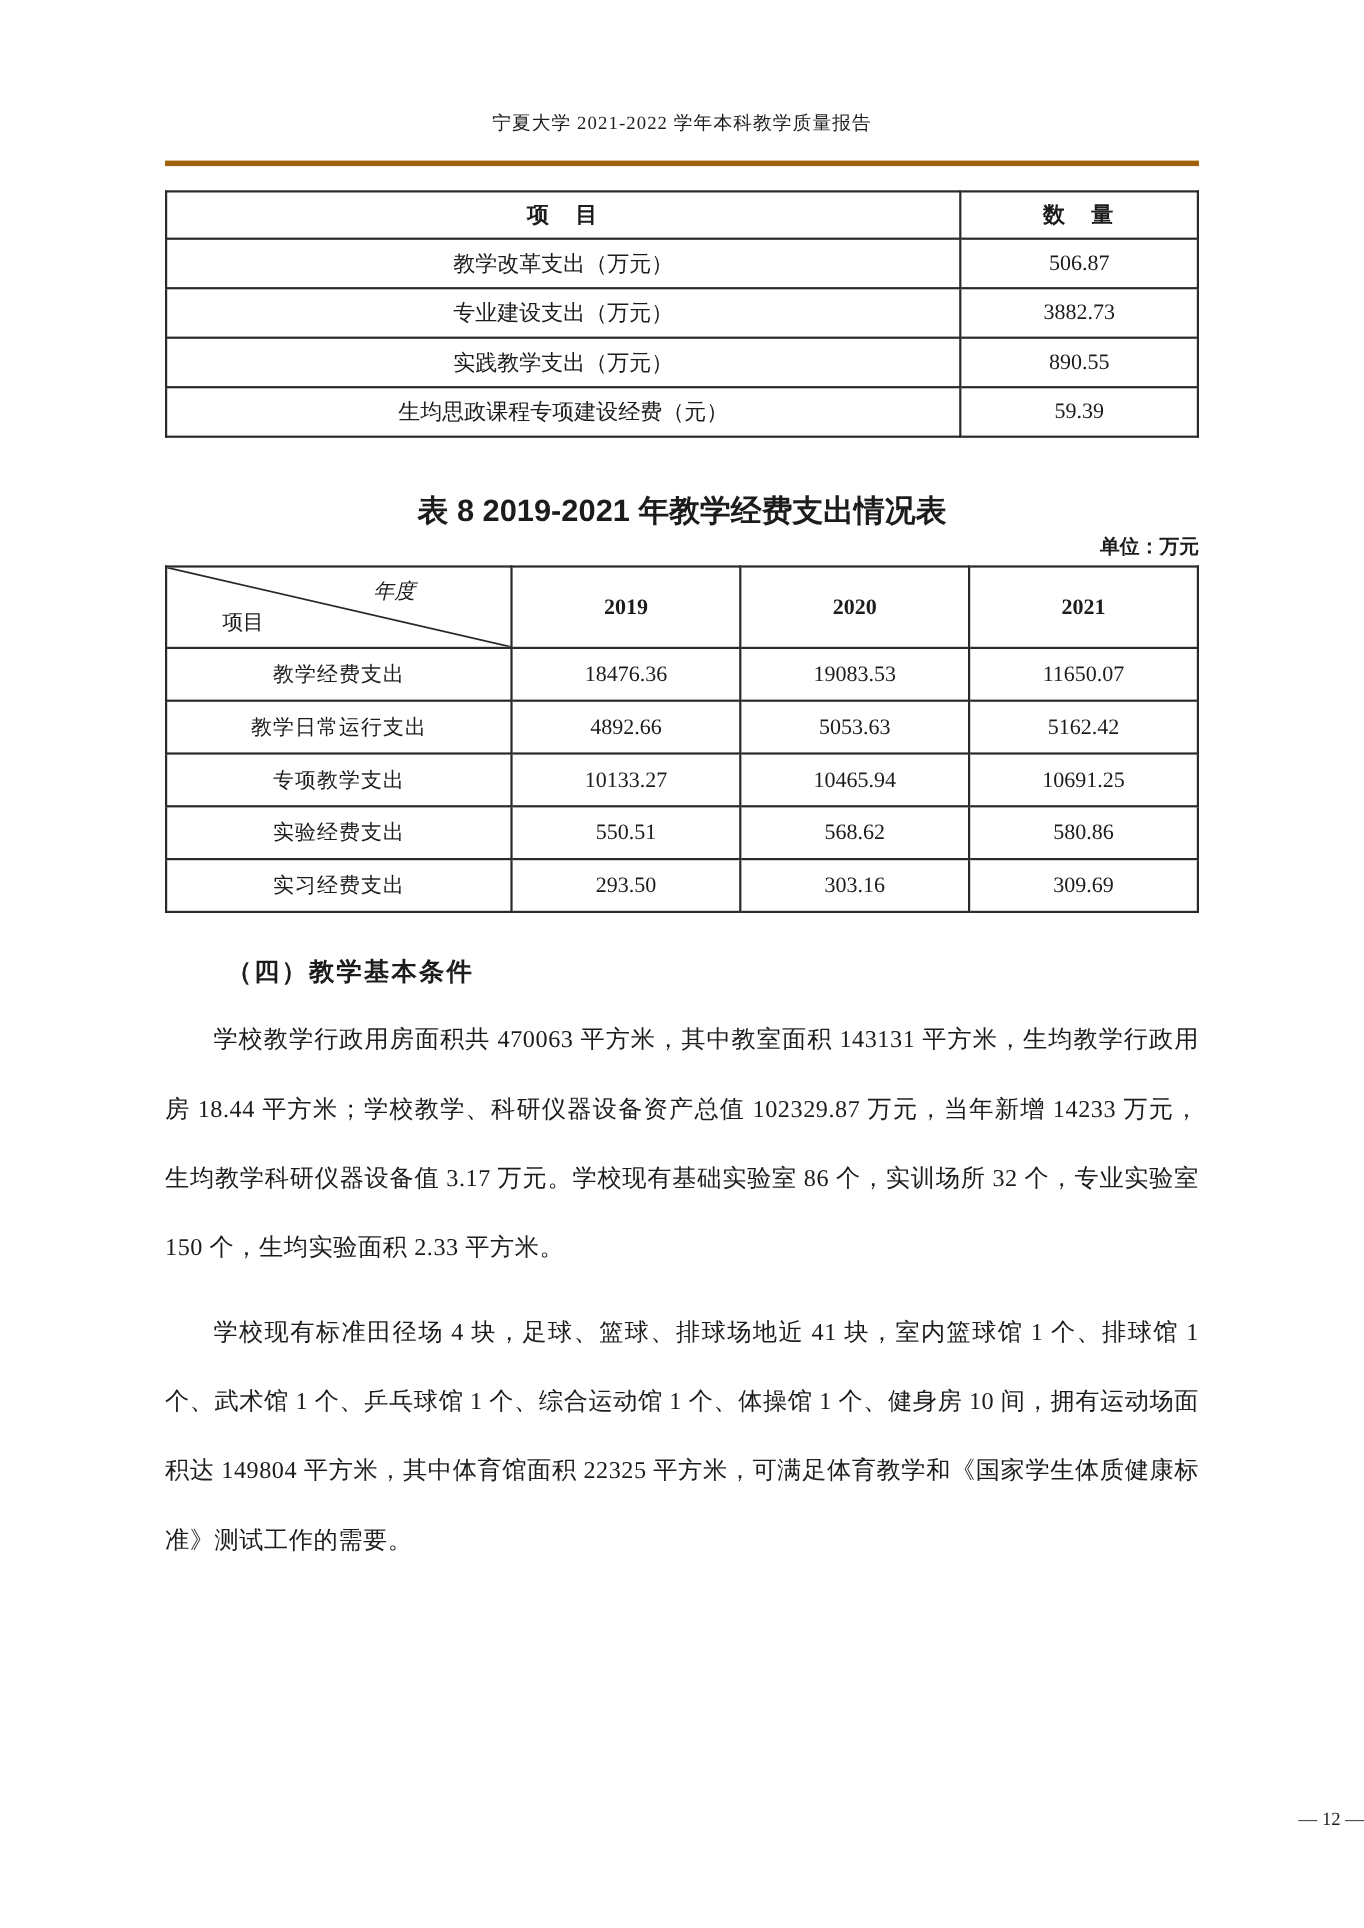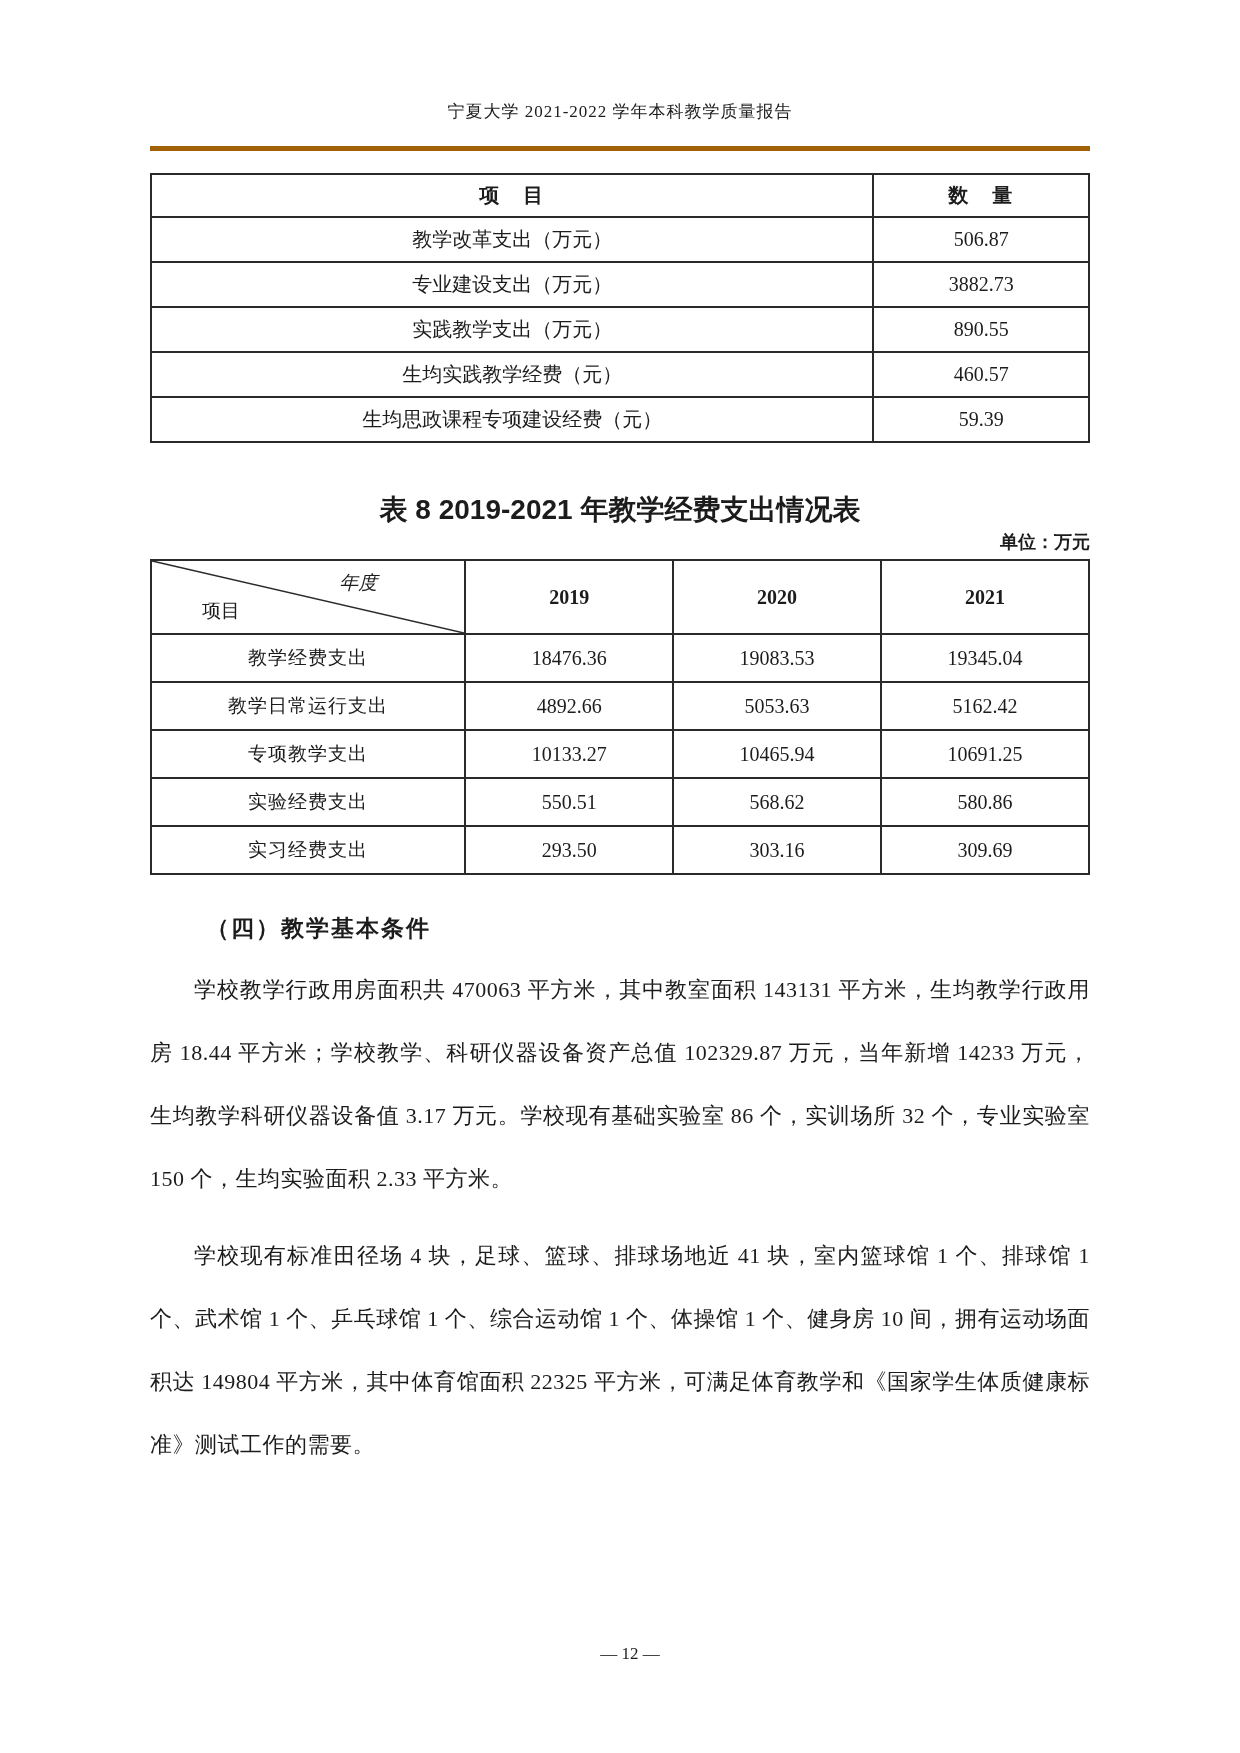--- a/index.html
+++ b/index.html
@@ -95,21 +95,21 @@
     line-height:63px;
     text-align:justify;
     text-indent:2em;
     letter-spacing:0.5px;
   }
   
   .page-footer {
     position:absolute;
     left:0; right:0;
     top:1644px;
-    text-align:center;
+    text-align:right;
     font-size:17px;
     margin-left:20px;
   }
 </style>
 </head>
 <body>
 
 <div class="page">
 
   <div class="doc-header">宁夏大学 2021-2022 学年本科教学质量报告</div>
@@ -130,24 +130,20 @@
         <td>教学改革支出（万元）</td>
         <td>506.87</td>
       </tr>
       <tr>
         <td>专业建设支出（万元）</td>
         <td>3882.73</td>
       </tr>
       <tr>
         <td>实践教学支出（万元）</td>
         <td>890.55</td>
-      </tr>
-      <tr>
-        <td>生均实践教学经费（元）</td>
-        <td>460.57</td>
       </tr>
       <tr>
         <td>生均思政课程专项建设经费（元）</td>
         <td>59.39</td>
       </tr>
     </tbody>
   </table>
 
   <div class="tbl-caption">表 8 2019-2021 年教学经费支出情况表</div>
   <div class="unit-note">单位：万元</div>
@@ -171,21 +167,21 @@
         <th>2019</th>
         <th>2020</th>
         <th>2021</th>
       </tr>
     </thead>
     <tbody>
       <tr>
         <td class="row-label">教学经费支出</td>
         <td>18476.36</td>
         <td>19083.53</td>
-        <td>19345.04</td>
+        <td>11650.07</td>
       </tr>
       <tr>
         <td class="row-label">教学日常运行支出</td>
         <td>4892.66</td>
         <td>5053.63</td>
         <td>5162.42</td>
       </tr>
       <tr>
         <td class="row-label">专项教学支出</td>
         <td>10133.27</td>

